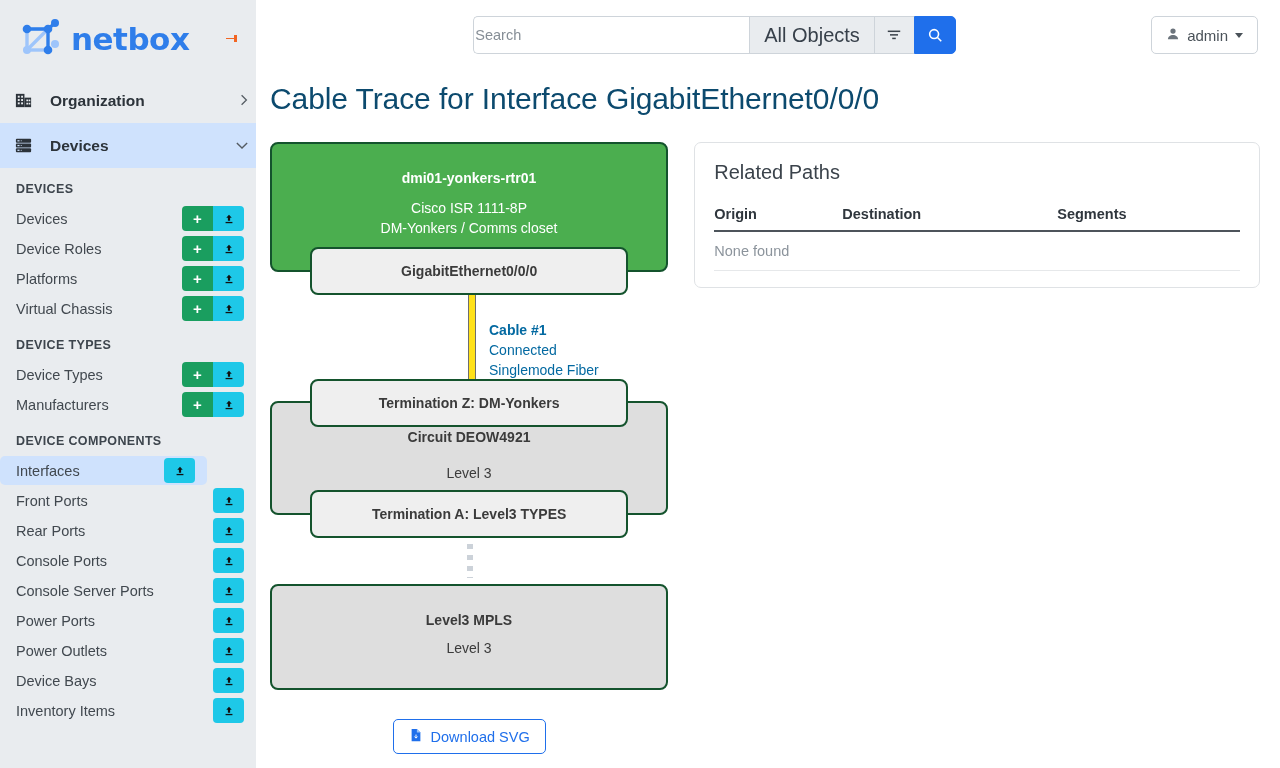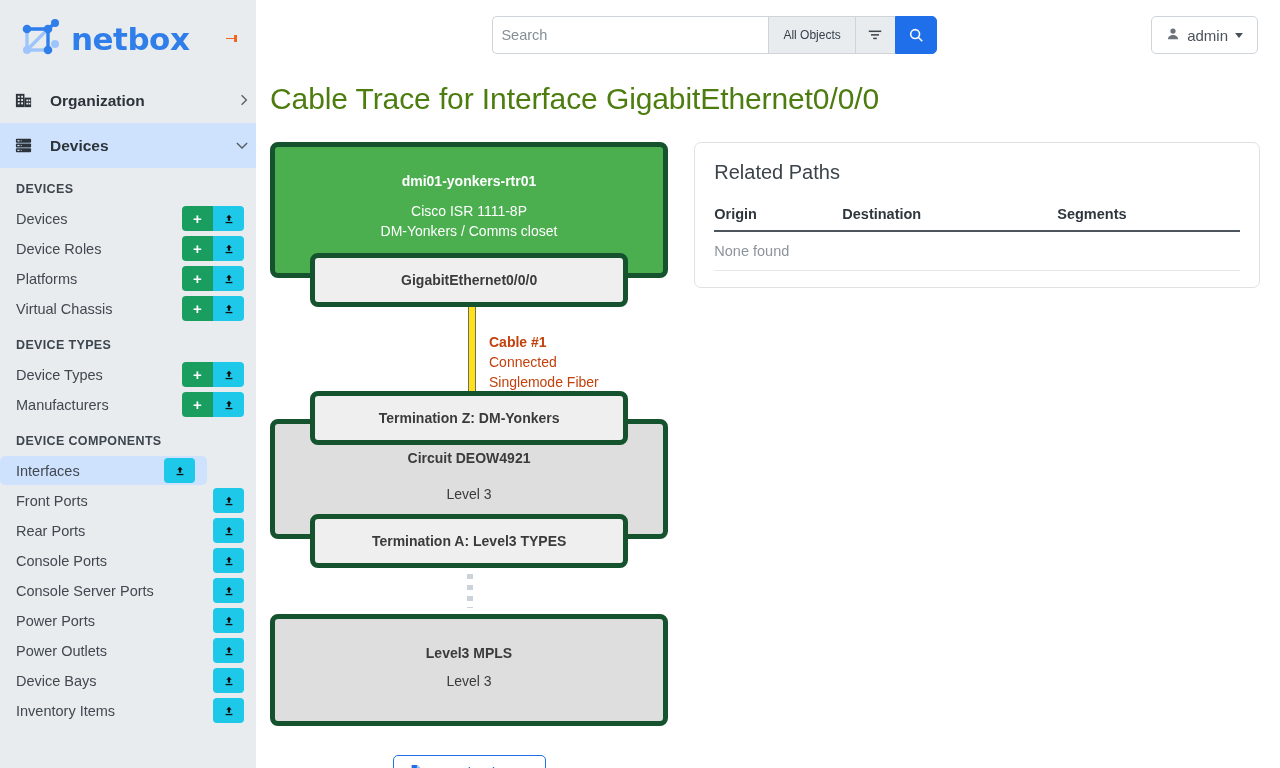--- a/index.html
+++ b/index.html
@@ -61,57 +61,57 @@
   .btn-imp { background: #1ec8e8; border-radius: 0 4px 4px 0; }
   .btn-imp.solo { border-radius: 4px; }
 
   
   .main { flex: 1 1 auto; height: 768px; background: #fff; position: relative; overflow: hidden; }
 
   .topbar { height: 70px; display: flex; align-items: center; padding: 0 22px; }
   .searchwrap { display: flex; margin-left: auto; }
   .search-input {
     width: 276px; height: 38px; border: 1px solid #ced4da; border-right: none;
-    border-radius: 5px 0 0 5px; padding: 0 8px; font-size: 14.5px;
+    border-radius: 5px 0 0 5px; padding: 0 1px; font-size: 14.5px;
     color: #37404a; outline: none; background: #fff;
     font-family: "Liberation Sans", sans-serif;
   }
   .search-input::placeholder { color: #868e96; }
   .sel-objects {
     height: 38px; display: flex; align-items: center; padding: 0 14px;
     background: #e9ecef; border: 1px solid #ced4da; border-right: none;
-    font-size: 12px; color: #37404a; cursor: pointer; text-align: center;
+    font-size: 20px; color: #37404a; cursor: pointer; text-align: center;
   }
   .filter-btn {
     height: 38px; width: 40px; display: flex; align-items: center; justify-content: center;
     background: #e9ecef; border: 1px solid #ced4da; border-right: none; cursor: pointer;
   }
   .go-btn {
     height: 38px; width: 42px; display: flex; align-items: center; justify-content: center;
     background: #1f6feb; border: 1px solid #1f6feb; border-radius: 0 5px 5px 0; cursor: pointer;
   }
   .userbox {
     margin-left: auto; display: flex; align-items: center; gap: 7px;
     border: 1px solid #ced4da; border-radius: 5px; height: 38px;
     padding: 0 14px; font-size: 15px; color: #4a5259; cursor: pointer;
   }
   .caret { width: 0; height: 0; border-left: 4.5px solid transparent;
            border-right: 4.5px solid transparent; border-top: 5.5px solid #4a5259; }
 
   .page-title {
-    font-size: 30px; font-weight: 400; color: #4d7c0f;
+    font-size: 30px; font-weight: 400; color: #0c4a6e;
     padding: 12px 0 0 14px; letter-spacing: -0.1px;
   }
 
   .content { display: flex; padding: 26px 20px 0 14px; gap: 26px; }
 
   
   .trace { width: 400px; position: relative; }
   .node {
-    border: 5px solid #14532d; border-radius: 8px;
+    border: 2px solid #14532d; border-radius: 8px;
     text-align: center; position: relative;
   }
   .node-device {
     background: #4bae4f; color: #ffffff;
     padding: 26px 10px 32px; width: 398px;
   }
   .node-device .n-title { font-size: 14px; font-weight: 700; margin-bottom: 12px; }
   .node-device .n-sub { font-size: 14px; font-weight: 400; line-height: 20px; }
 
   .node-term {
@@ -120,21 +120,21 @@
     font-size: 14px; font-weight: 700; position: relative; z-index: 3;
   }
 
   .cable-run { position: relative; height: 109px; }
   .cable-line {
     position: absolute; left: 198px; top: 0; width: 8px; height: 109px;
     background: #ffe119; border-left: 1px solid #6e6e6e; border-right: 1px solid #6e6e6e;
   }
   .cable-info {
     position: absolute; left: 219px; top: 25px;
-    text-align: left; font-size: 14px; line-height: 20px; color: #c2410c;
+    text-align: left; font-size: 14px; line-height: 20px; color: #0369a1;
   }
   .cable-info .c-name { font-weight: 700; }
 
   .node-circuit {
     background: #dedede; color: #3b3b3b; width: 398px;
     padding: 26px 10px 32px; margin-top: -26px;
   }
   .node-circuit .n-title { font-size: 14px; font-weight: 700; margin-bottom: 20px; }
   .node-circuit .n-sub { font-size: 14px; }
 

